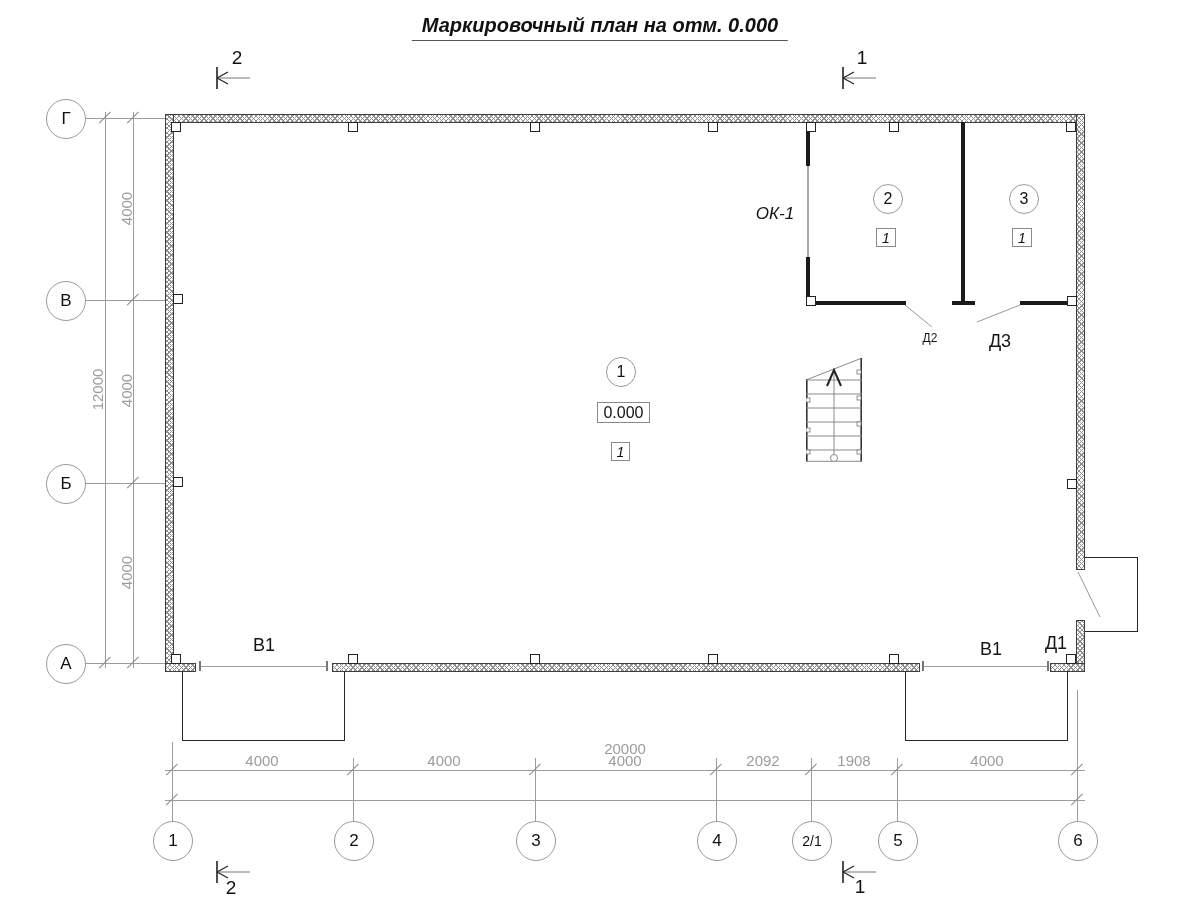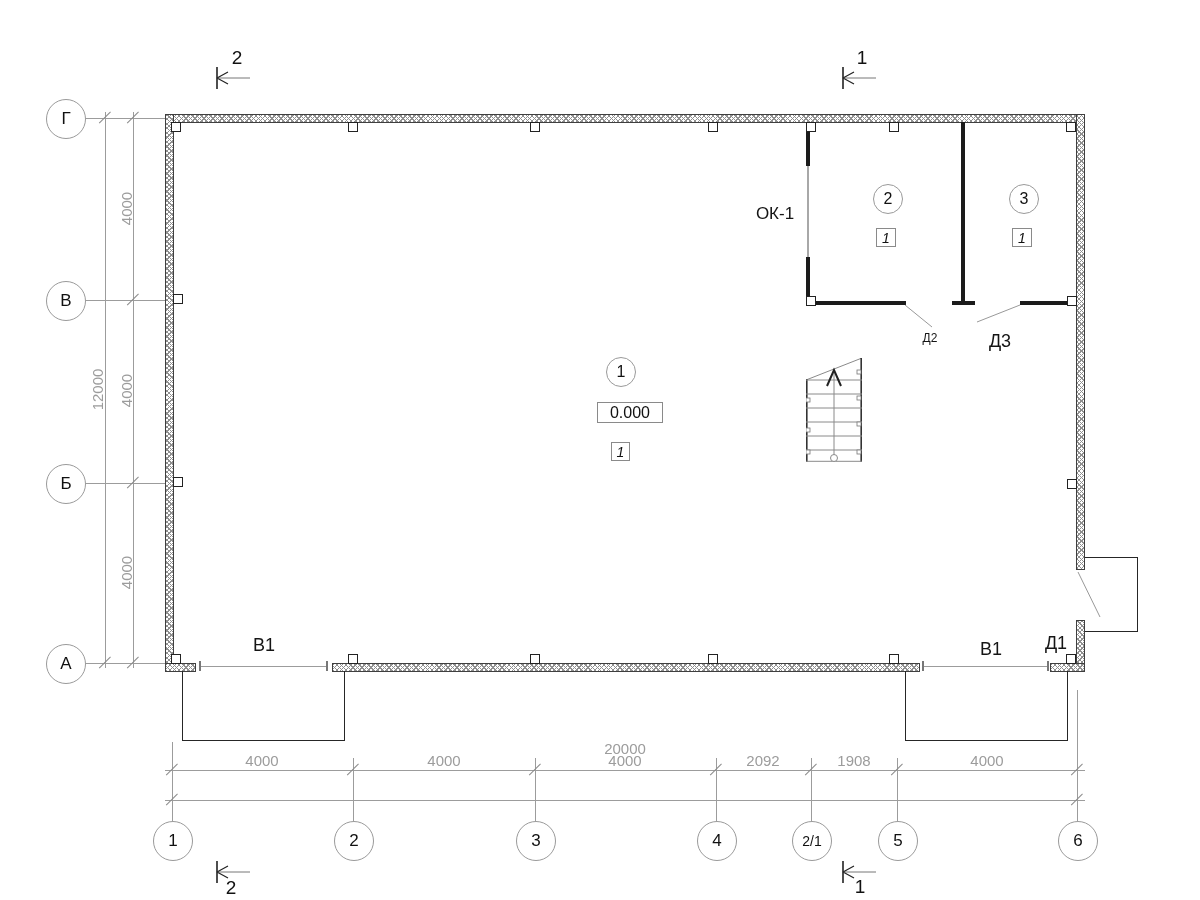--- a/index.html
+++ b/index.html
@@ -39,20 +39,21 @@
   .title{position:absolute;top:14px;left:50%;transform:translateX(-50%);font-size:20px;font-weight:700;
          font-style:italic;color:#111;border-bottom:1.5px solid #555;padding:0 10px 3px 10px;white-space:nowrap;}
   .secnum{position:absolute;font-size:19px;color:#111;text-align:center;width:20px;}
   svg{display:block;}
 </style>
 </head>
 <body>
 
 <div class="plan">
 
+  <div class="title">Маркировочный план на отм. 0.000</div>
 
   <div class="gl" style="left:133px;top:112px;width:1px;height:556px;"></div>
   <div class="gl" style="left:105px;top:112px;width:1px;height:556px;"></div>
   <div class="gl" style="left:165px;top:770px;width:920px;height:1px;"></div>
   <div class="gl" style="left:165px;top:800px;width:920px;height:1px;"></div>
 
   <div class="gl" style="left:84px;top:118px;width:81px;height:1px;"></div>
   <div class="gl" style="left:84px;top:300px;width:81px;height:1px;"></div>
   <div class="gl" style="left:84px;top:483px;width:81px;height:1px;"></div>
   <div class="gl" style="left:84px;top:663px;width:81px;height:1px;"></div>
@@ -205,42 +206,42 @@
 
   <svg class="abs" style="left:0;top:0;pointer-events:none;" width="1200" height="900">
     <line x1="905" y1="305" x2="932" y2="327" stroke="#999" stroke-width="1"></line>
     <line x1="1020" y1="305" x2="977" y2="322" stroke="#999" stroke-width="1"></line>
     <line x1="1078" y1="572" x2="1100" y2="617" stroke="#999" stroke-width="1"></line>
   </svg>
 
   <div class="rc" style="left:606px;top:357px;">
       <span>1</span>
     </div>
-  <div class="bx" style="left:597px;top:402px;width:66px;height:21px;font-size:16px;">
+  <div class="bx" style="left:597px;top:402px;width:53px;height:21px;font-size:16px;">
       <span>0.000</span>
     </div>
   <div class="bx" style="left:611px;top:442px;width:19px;height:19px;font-size:14px;font-style:italic;">
       <span>1</span>
     </div>
 
   <div class="rc" style="left:873px;top:184px;">
       <span>2</span>
     </div>
   <div class="bx" style="left:876px;top:228px;width:20px;height:19px;font-size:14px;font-style:italic;">
       <span>1</span>
     </div>
 
   <div class="rc" style="left:1009px;top:184px;">
       <span>3</span>
     </div>
   <div class="bx" style="left:1012px;top:228px;width:20px;height:19px;font-size:14px;font-style:italic;">
       <span>1</span>
     </div>
 
-  <div class="lb" style="left:750px;top:204px;width:50px;">ОК-1</div>
+  <div class="lb" style="left:750px;top:204px;width:50px;font-style:italic;">ОК-1</div>
   <div class="lb" style="left:912px;top:331px;width:36px;font-size:12px;">Д2</div>
   <div class="lb" style="left:982px;top:331px;width:36px;font-size:18px;">Д3</div>
   <div class="lb" style="left:1038px;top:585px;width:36px;font-size:18px;margin-top:48px;">Д1</div>
   <div class="lb" style="left:246px;top:635px;width:36px;font-size:18px;">В1</div>
   <div class="lb" style="left:973px;top:639px;width:36px;font-size:18px;">В1</div>
 
   <div class="abs" style="left:216px;top:65px;">
     <svg width="36" height="26">
         <path d="M1 2 V24" stroke="#222" stroke-width="1.6" fill="none"></path>
         <path d="M1 13 H34" stroke="#777" stroke-width="1" fill="none"></path>

